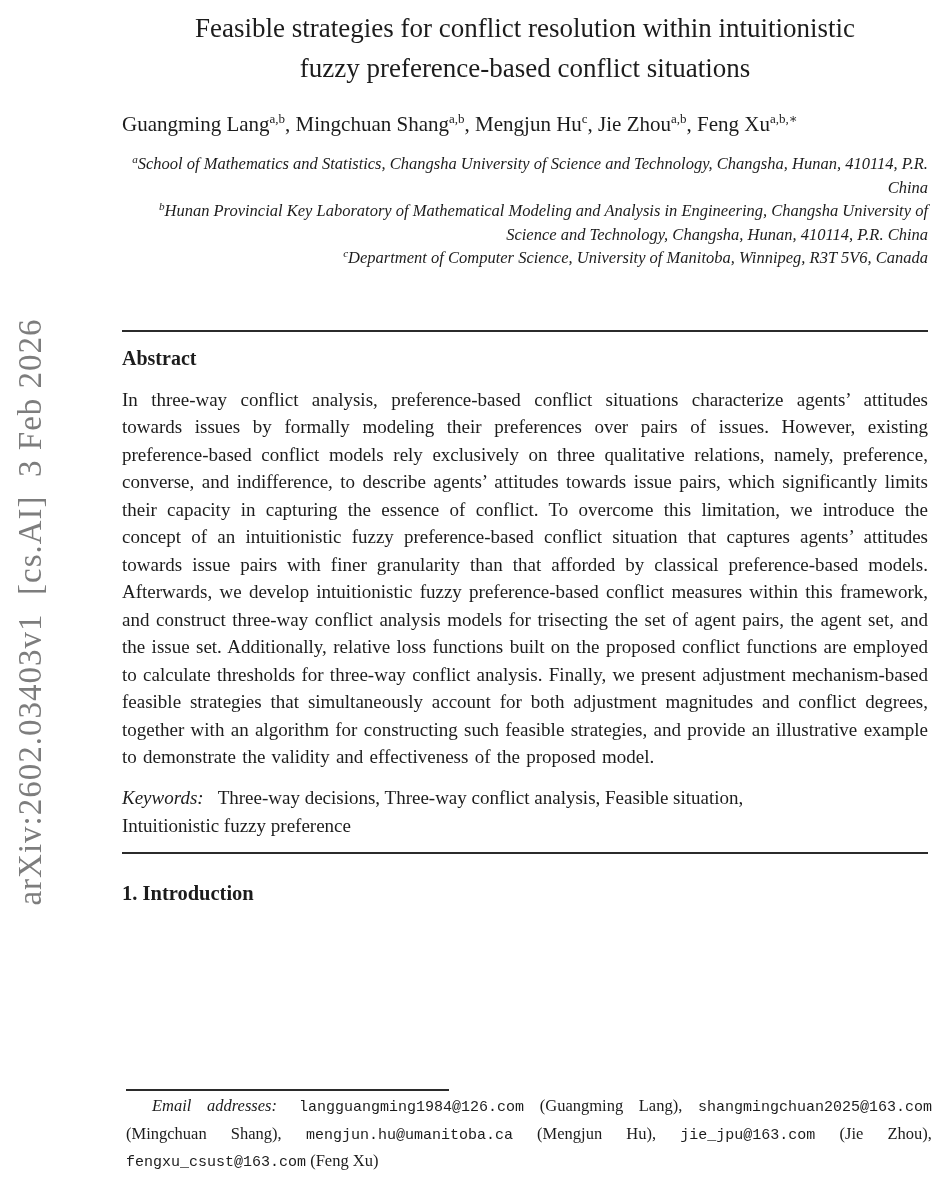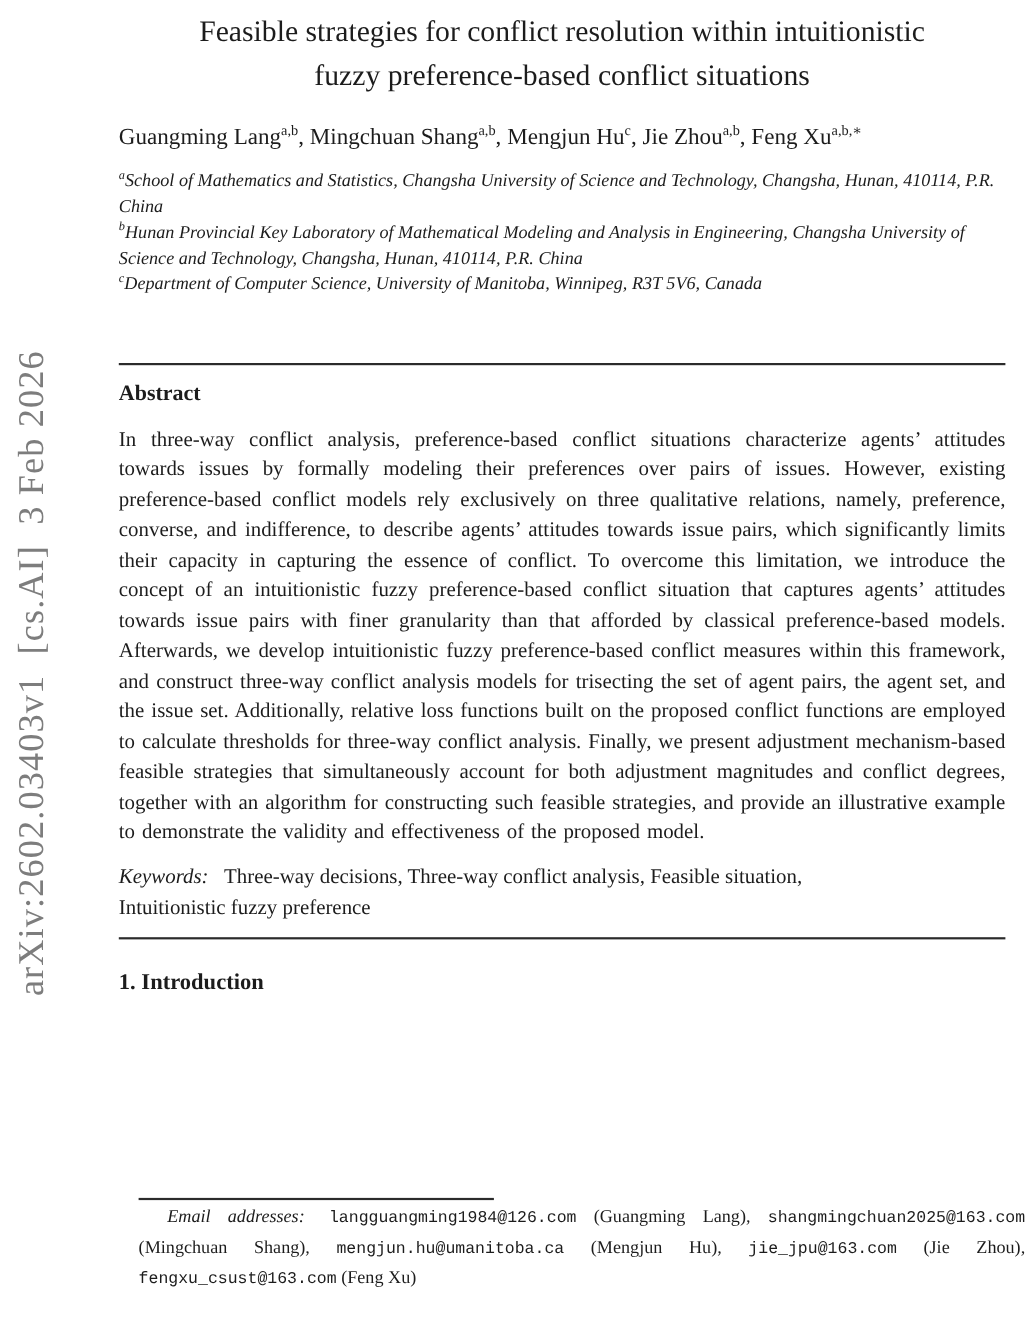--- a/index.html
+++ b/index.html
@@ -21,21 +21,21 @@
     left: 30px;
     top: 612px;
     transform: translate(-50%, -50%) rotate(-90deg);
     white-space: pre;
     font-size: 33px;
     letter-spacing: 1px;
     color: #7d7d7d;
   }
   .content {
     position: absolute;
-    left: 108px;
+    left: 122px;
     top: 0;
     width: 806px;
   }
   .paper-title {
     margin: 8px 0 0 0;
     font-size: 27px;
     font-weight: 400;
     line-height: 40px;
     text-align: center;
     color: #1c1c1c;
@@ -47,21 +47,21 @@
     line-height: 24px;
     text-align: left;
     white-space: nowrap;
   }
   .authors sup { font-size: 62%; line-height: 0; }
   .affiliations {
     margin-top: 16px;
     font-size: 16.5px;
     line-height: 23.5px;
     font-style: italic;
-    text-align: left;
+    text-align: right;
   }
   .affiliation sup { font-size: 68%; line-height: 0; }
   .rule {
     border: none;
     border-top: 2px solid #2b2b2b;
     margin: 0;
     height: 0;
   }
   .rule-top { margin-top: 60px; }
   .abstract-heading {

